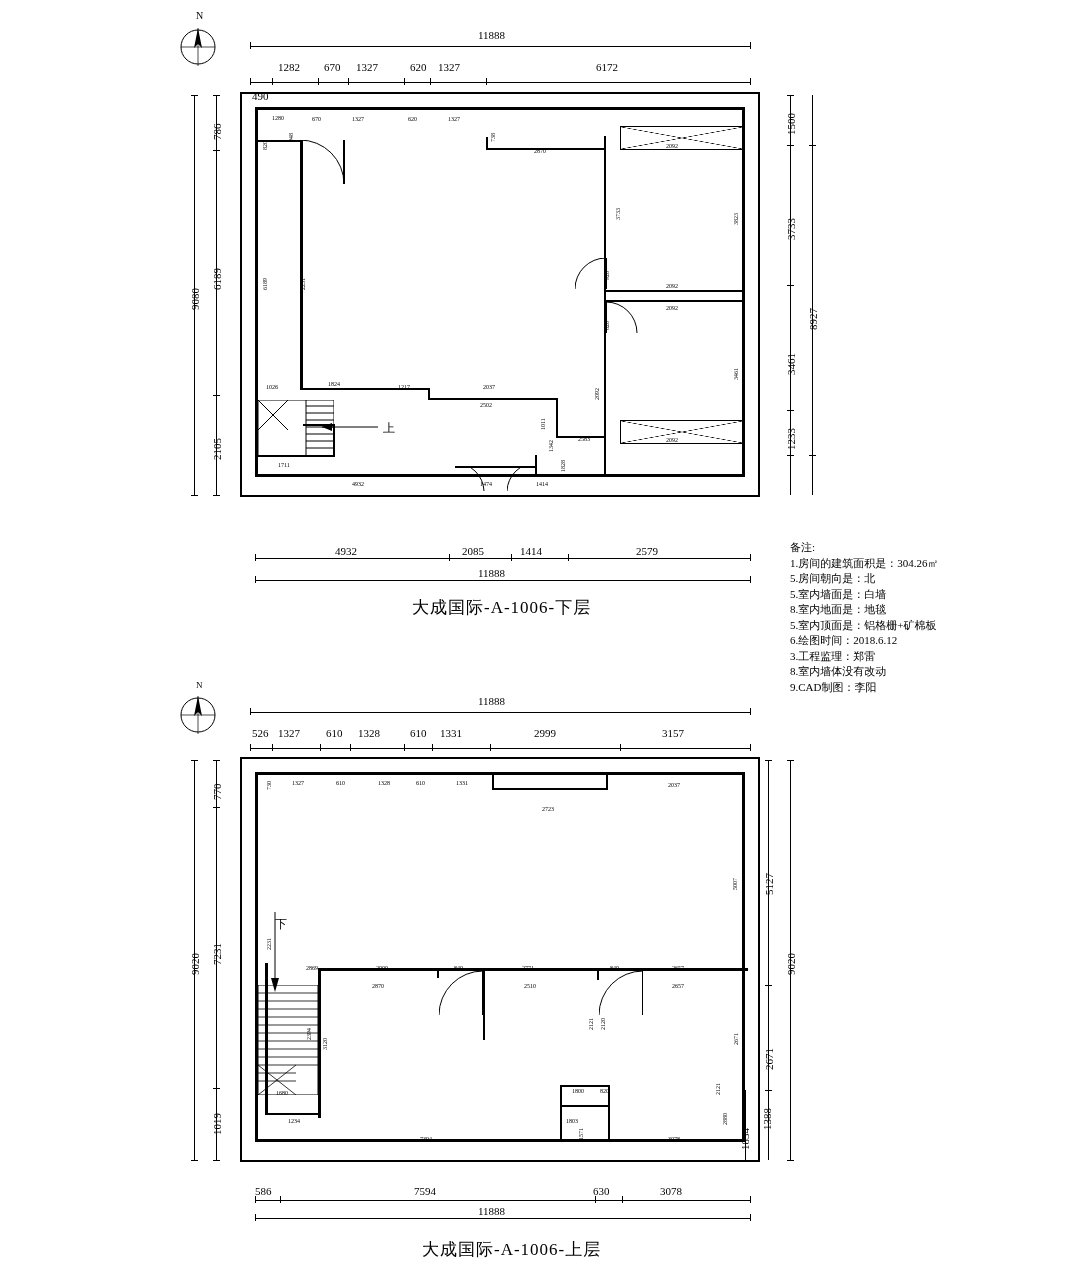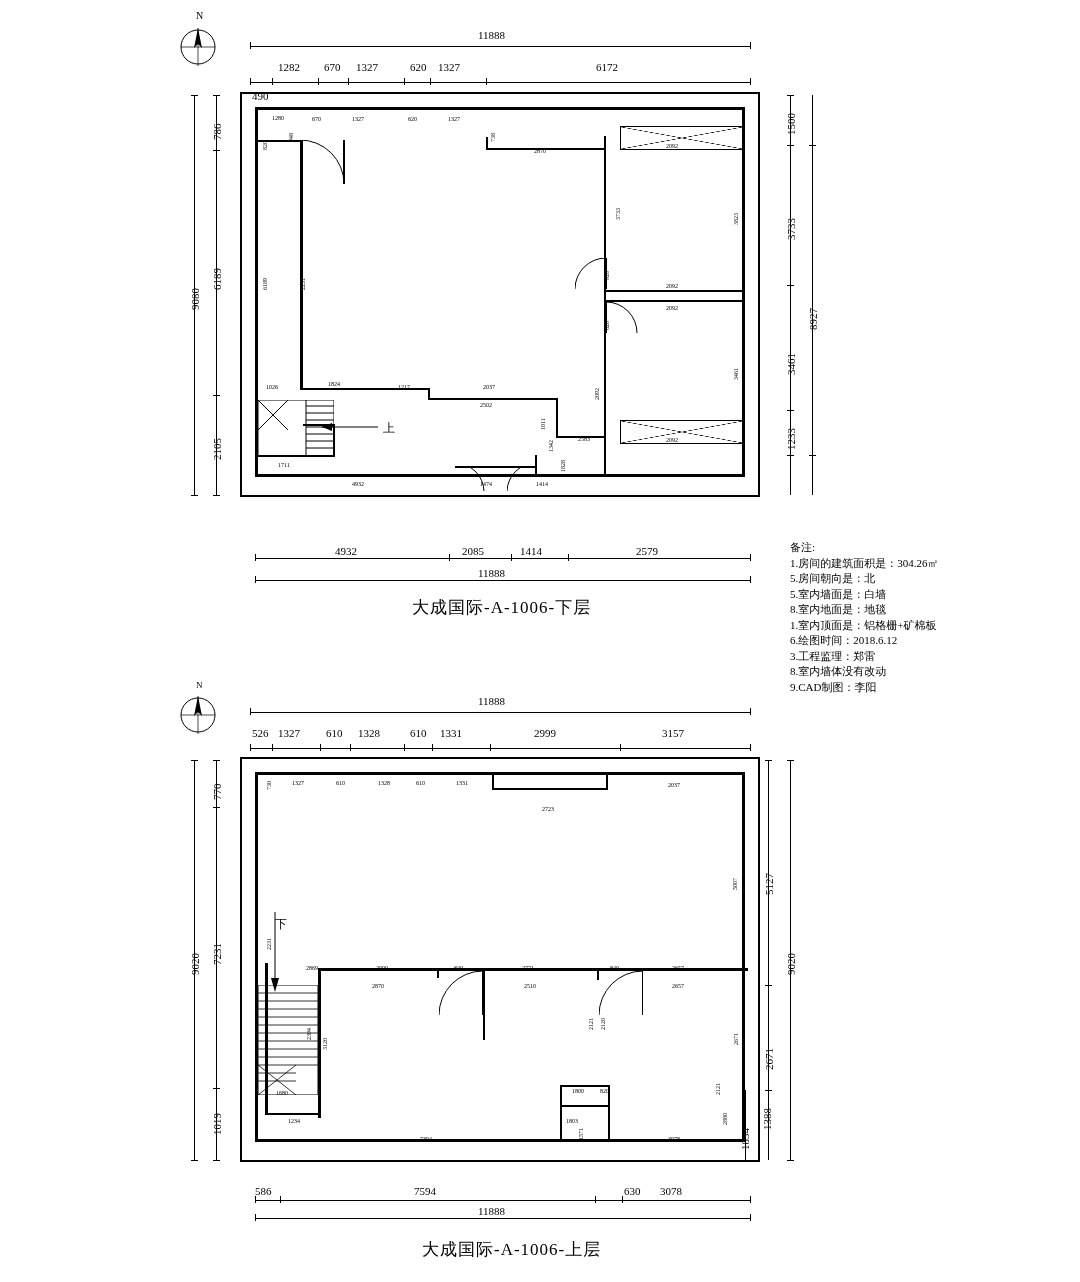--- a/index.html
+++ b/index.html
@@ -221,21 +221,21 @@
   <div class="txt" style="left:478px;top:568px;">11888</div>
 
   <div class="title" style="left:412px;top:598px;">大成国际-A-1006-下层</div>
 
   <div class="notes" style="left:790px;top:540px;">
     <div>备注:</div>
     <div>1.房间的建筑面积是：304.26㎡</div>
     <div>5.房间朝向是：北</div>
     <div>5.室内墙面是：白墙</div>
     <div>8.室内地面是：地毯</div>
-    <div>1.室内顶面是：铝格栅+矿棉板</div>
+    <div>5.室内顶面是：铝格栅+矿棉板</div>
     <div>6.绘图时间：2018.6.12</div>
     <div>3.工程监理：郑雷</div>
     <div>8.室内墙体没有改动</div>
     <div>9.CAD制图：李阳</div>
   </div>
 
   <div class="compass" style="left:175px;top:690px;">
     <svg width="46" height="46" viewBox="0 0 46 46">
       <circle cx="23" cy="25" r="17" fill="none" stroke="#000" stroke-width="1"></circle>
       <polygon points="23,6 27,26 23,22 19,26" fill="#000"></polygon>
@@ -400,21 +400,21 @@
   <div class="txt xs rot" style="left:600px;top:1030px;">2120</div>
 
   <div class="ln hl" style="left:255px;top:1200px;width:495px;"></div>
   <div class="tick" style="left:255px;top:1196px;"></div>
   <div class="tick" style="left:280px;top:1196px;"></div>
   <div class="tick" style="left:595px;top:1196px;"></div>
   <div class="tick" style="left:622px;top:1196px;"></div>
   <div class="tick" style="left:750px;top:1196px;"></div>
   <div class="txt" style="left:255px;top:1186px;">586</div>
   <div class="txt" style="left:414px;top:1186px;">7594</div>
-  <div class="txt" style="left:624px;top:1186px;">630</div>
+  <div class="txt" style="left:593px;top:1186px;">630</div>
   <div class="txt" style="left:660px;top:1186px;">3078</div>
 
   <div class="ln hl" style="left:255px;top:1218px;width:495px;"></div>
   <div class="tick" style="left:255px;top:1214px;"></div>
   <div class="tick" style="left:750px;top:1214px;"></div>
   <div class="txt" style="left:478px;top:1206px;">11888</div>
 
   <div class="title" style="left:422px;top:1240px;">大成国际-A-1006-上层</div>
 
 </div>

